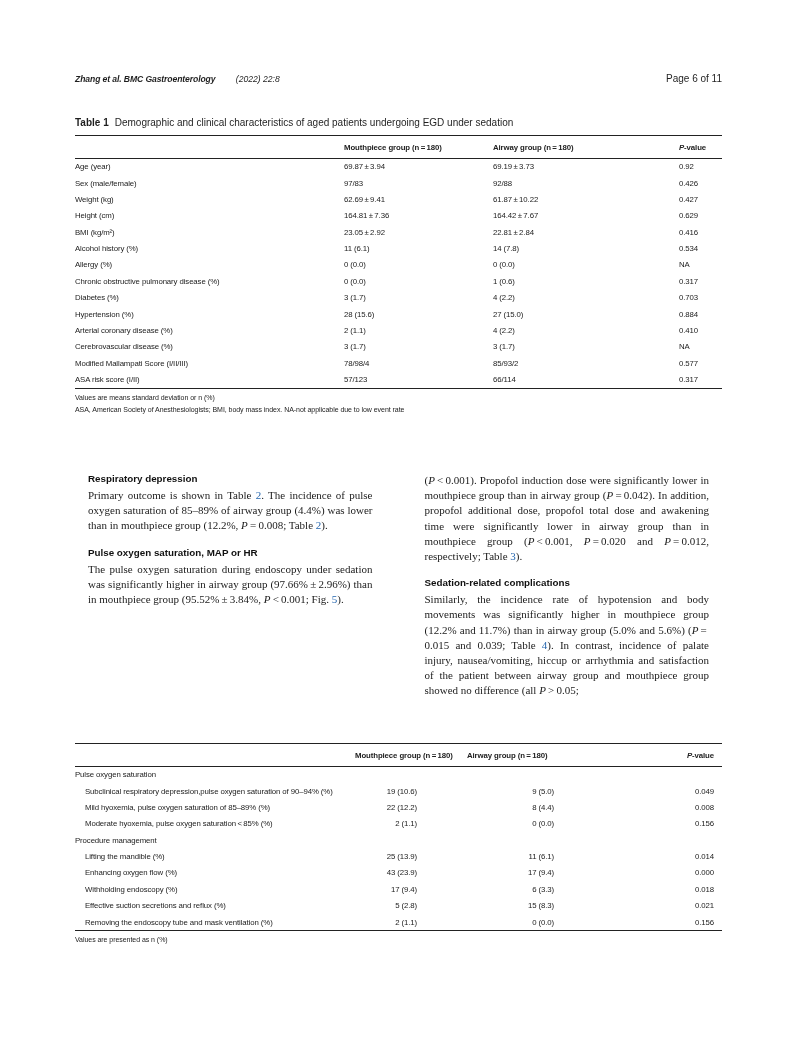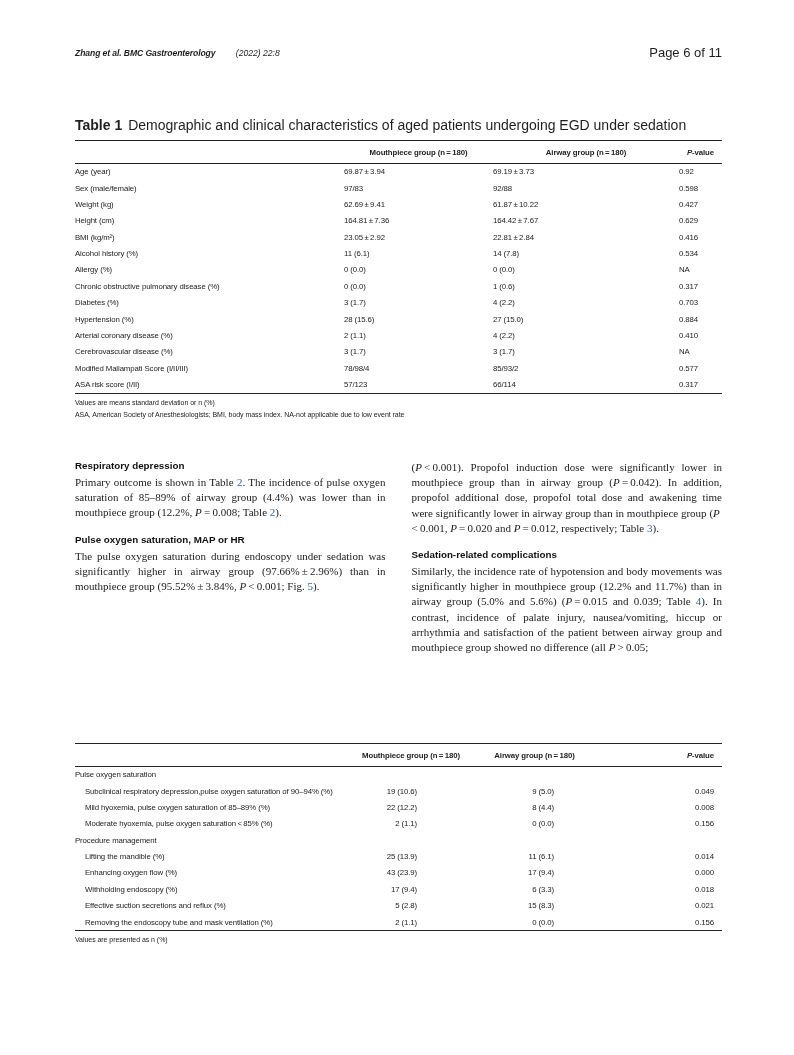--- a/index.html
+++ b/index.html
@@ -3,55 +3,55 @@
 <meta charset="utf-8">
 <style>
   html,body{margin:0;padding:0;background:#ffffff;}
   .page{
     position:relative;width:794px;height:1055px;background:#ffffff;
     font-family:"Liberation Sans",sans-serif;color:#1f1f1f;overflow:hidden;
   }
   
   .running-head{
     position:absolute;top:45px;left:75px;width:647px;
-    display:flex;justify-content:space-between;align-items:center;
+    display:flex;justify-content:space-between;align-items:flex-end;
     font-size:8.6px;color:#1f1f1f;gap:20px;
   }
   .rh-cite{font-weight:bold;font-style:italic;letter-spacing:-0.1px;}
   .rh-issue{font-style:italic;font-weight:normal;margin-left:18px;}
-  .rh-page{font-size:13px;}
+  .rh-page{font-size:10px;margin-top:28px;}
 
   
   .tblock{position:absolute;left:75px;width:647px;}
   .t1{top:117px;}
   .t2{top:743px;}
-  .tcaption{font-size:14px;margin-bottom:7px;color:#1f1f1f;}
+  .tcaption{font-size:10px;margin-bottom:7px;color:#1f1f1f;}
   .cap-label{font-weight:bold;margin-right:6px;}
   table{
     width:647px;border-collapse:collapse;table-layout:fixed;
     border-top:1.7px solid #222;border-bottom:1.7px solid #222;
     font-size:7.8px;color:#222;
   }
   th{
-    font-weight:bold;text-align:center;padding:6.5px 0 6px 0;
+    font-weight:bold;text-align:left;padding:6.5px 0 6px 0;
     border-bottom:1.1px solid #222;white-space:nowrap;overflow:visible;
     font-size:7.8px;letter-spacing:-0.1px;
   }
   td{padding:3.7px 0;vertical-align:top;white-space:nowrap;overflow:visible;letter-spacing:-0.1px;}
   td.lbl.ind{padding-left:10px;}
   .t2 td.c1{text-align:right;padding-right:50px;}
   .t2 td.c2{text-align:right;padding-right:48px;}
   .t2 td.c3,.t2 th.c3{text-align:right;padding-right:8px;}
   .fnotes{margin-top:5px;}
   .fnote{font-size:7px;margin-bottom:5px;color:#222;letter-spacing:-0.05px;}
 
   
   .body-cols{position:absolute;top:460px;left:75px;width:647px;display:flex;gap:26px;}
   .bcol{width:310.5px;}
-  .sec-block{margin:0;}
+  .sec-block{margin:13px;}
   .sec-h{
     font-family:"Liberation Sans",sans-serif;font-weight:bold;
     font-size:9.8px;margin:13px 0 4px 0;color:#111;
   }
   .sec-block:first-child .sec-h{margin-top:0;}
   .para{
     font-family:"Liberation Serif",serif;font-size:11px;line-height:15.2px;
     text-align:justify;margin:0;color:#1b1b1b;
   }
   .it{font-style:italic;}
@@ -93,21 +93,21 @@
           <tr>
             <td class="lbl c0">Age (year)</td>
             <td class="c1">69.87 ± 3.94</td>
             <td class="c2">69.19 ± 3.73</td>
             <td class="c3">0.92</td>
           </tr>
           <tr>
             <td class="lbl c0">Sex (male/female)</td>
             <td class="c1">97/83</td>
             <td class="c2">92/88</td>
-            <td class="c3">0.598</td>
+            <td class="c3">0.426</td>
           </tr>
           <tr>
             <td class="lbl c0">Weight (kg)</td>
             <td class="c1">62.69 ± 9.41</td>
             <td class="c2">61.87 ± 10.22</td>
             <td class="c3">0.427</td>
           </tr>
           <tr>
             <td class="lbl c0">Height (cm)</td>
             <td class="c1">164.81 ± 7.36</td>

